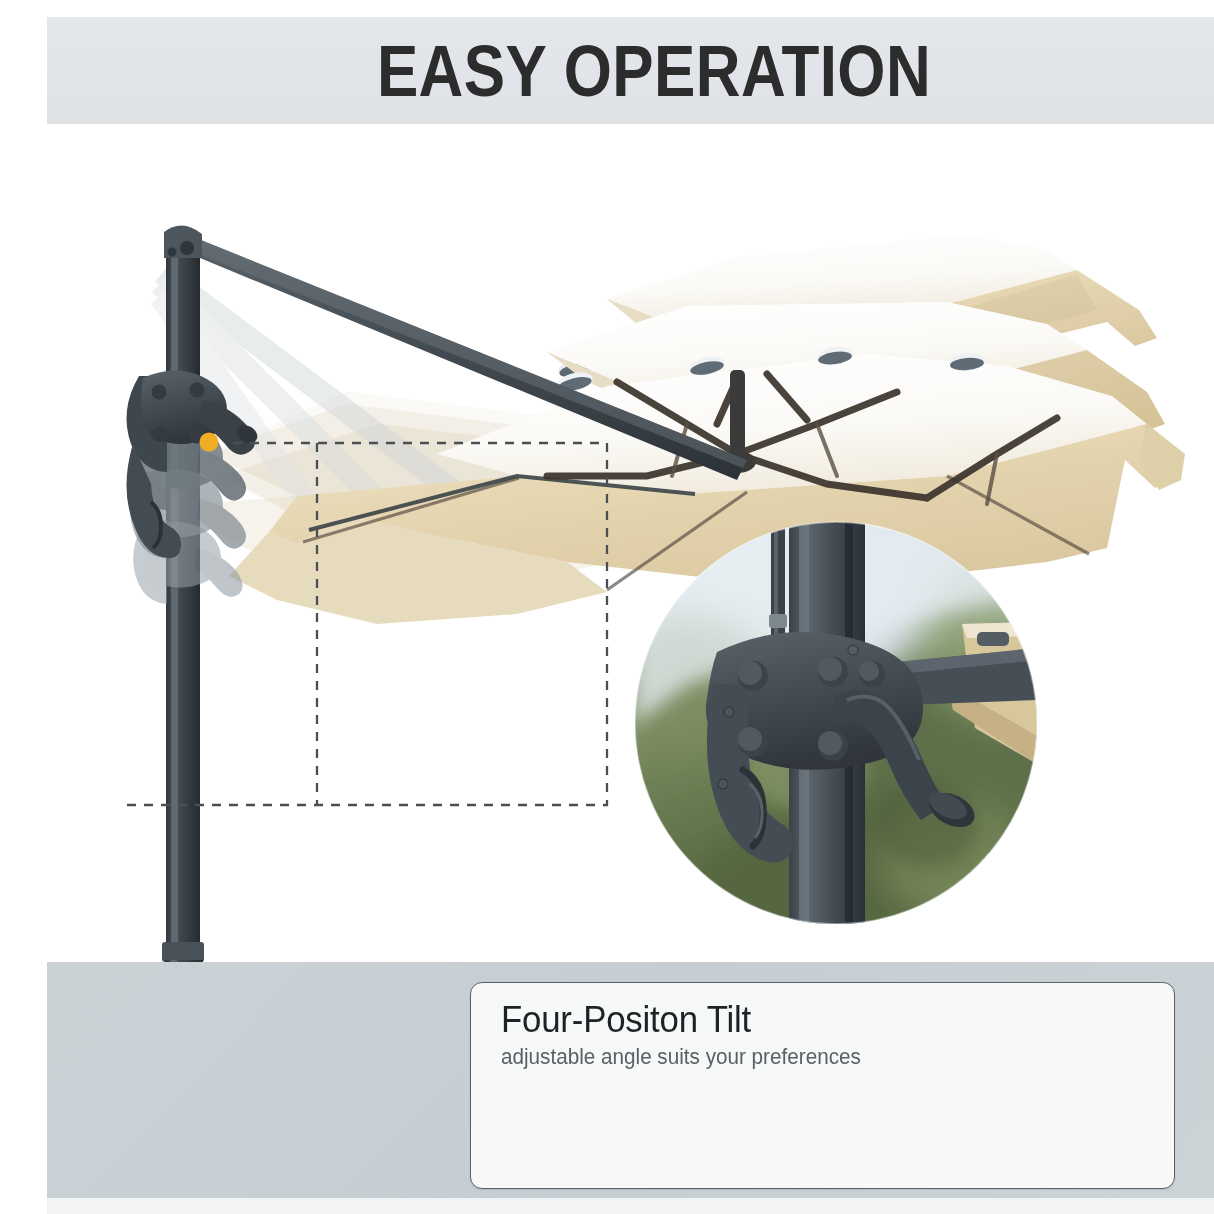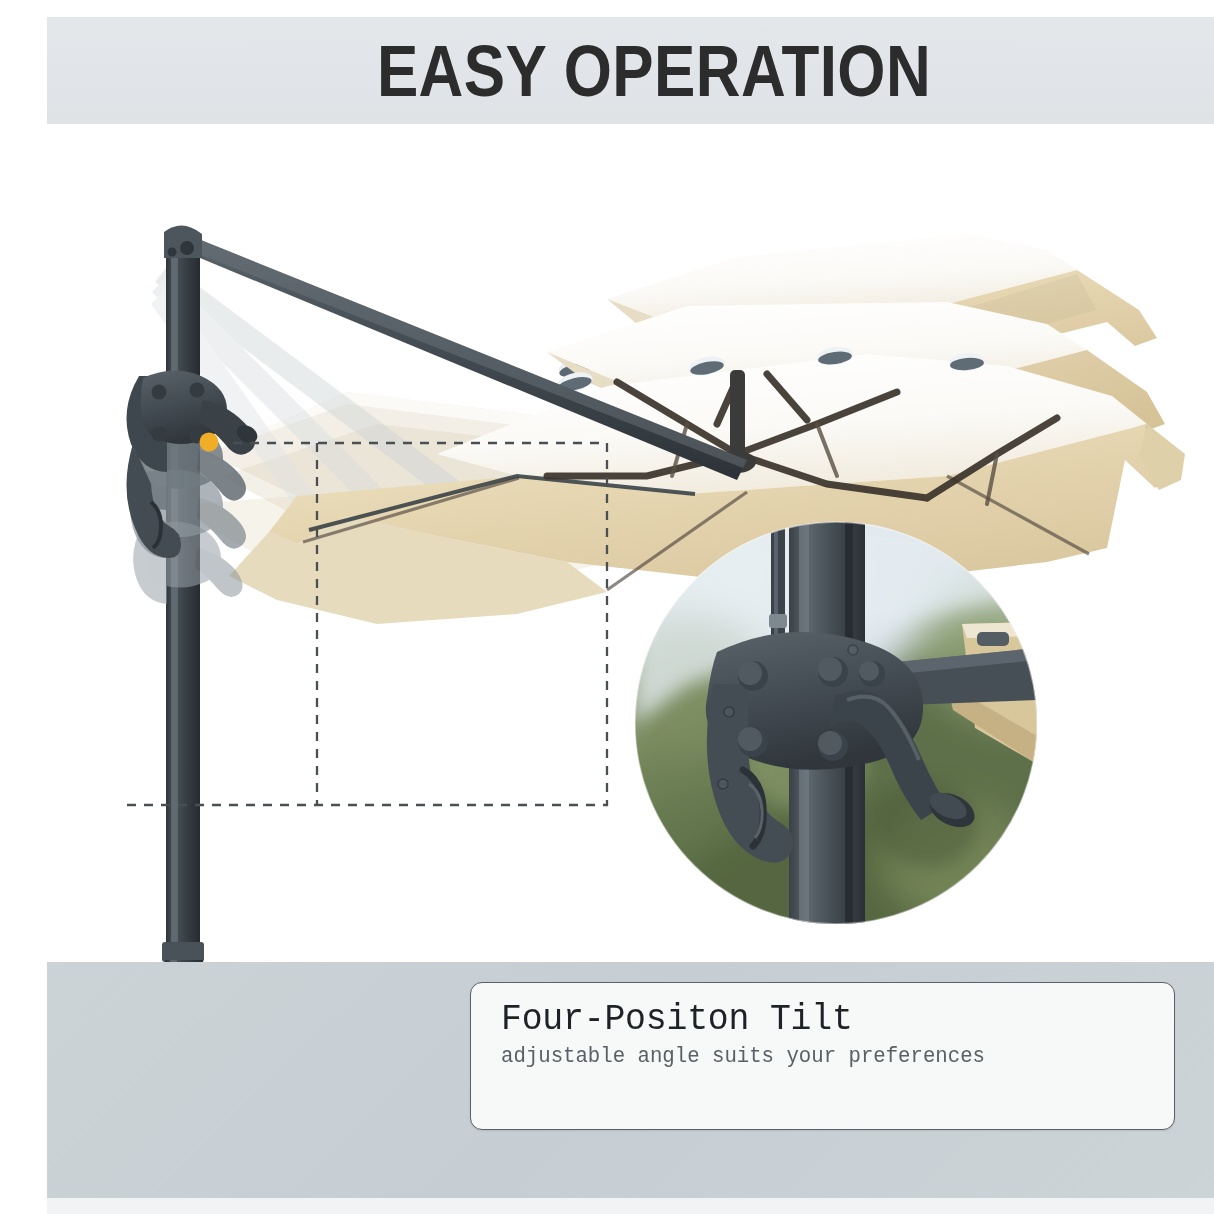--- a/index.html
+++ b/index.html
@@ -36,28 +36,27 @@
   .photo-stage svg{position:absolute;left:0;top:0;}
 
   
   .lower-band{
     position:absolute;left:0;top:962px;width:1214px;height:236px;
     background:linear-gradient(135deg,#ccd3d7 0%,#c7ced3 45%,#cdd4d8 100%);
   }
   .bottom-strip{position:absolute;left:0;top:1198px;width:1214px;height:16px;background:#f2f3f4;}
 
   .callout-card{
-    position:absolute;left:423px;top:982px;width:705px;height:148px;
+    position:absolute;left:423px;top:982px;width:705px;height:207px;
     background:#f7f8f8;
     border:1.5px solid #5b6166;
     border-radius:12px;
     box-sizing:border-box;
     box-shadow:0 1px 2px rgba(0,0,0,.10);
     padding:16px 0 0 30px;
-    font-family:Liberation Mono, monospace;
   }
   .feature-title{
     font-size:37px;line-height:1.12;color:#1e2226;font-weight:400;
     letter-spacing:-0.2px;
     transform:scaleX(0.94);transform-origin:left center;
     white-space:nowrap;
   }
   .feature-sub{
     font-size:22px;line-height:1.2;color:#5a6065;font-weight:400;
     margin-top:4px;margin-bottom:12px;

